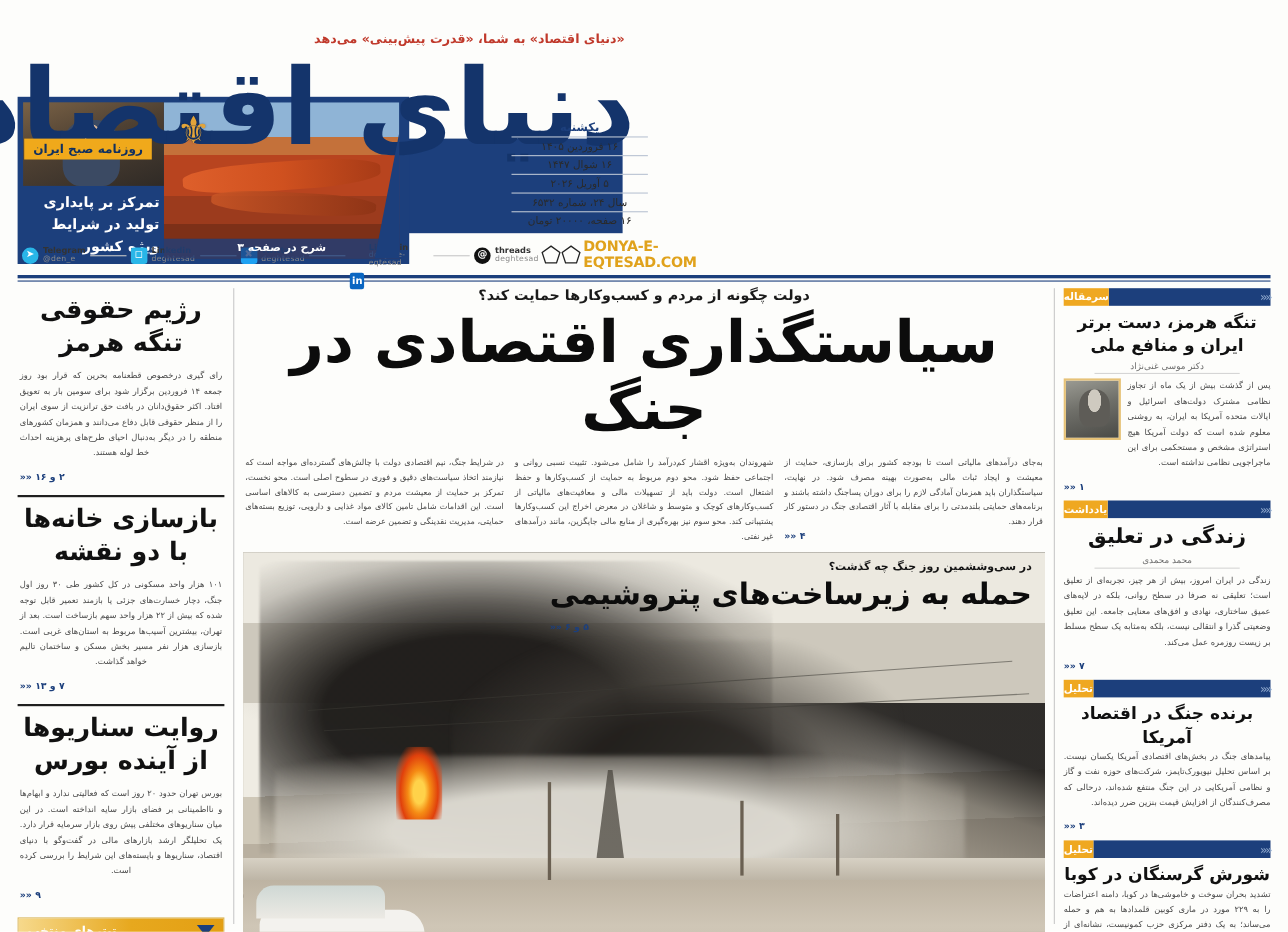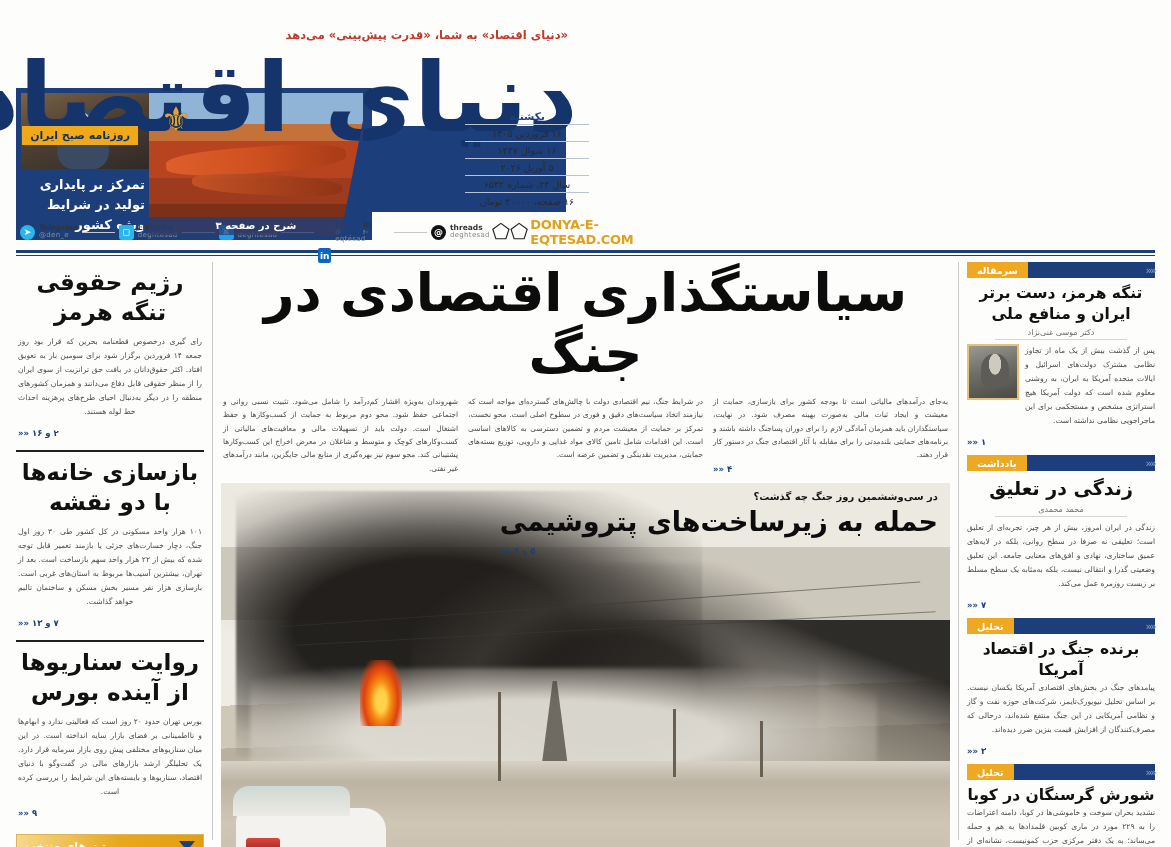--- a/index.html
+++ b/index.html
@@ -252,21 +252,21 @@
   .photo-caption { position: absolute; right: 12px; top: 8px; text-align: right; z-index: 5; }
   .photo-caption .k { font-size: 10px; font-weight: bold; color: #141414; padding-bottom: 4px; }
   .photo-caption .h { font-size: 27px; font-weight: bold; color: #0c0c0c; letter-spacing: -.6px; }
   .photo-caption .pgline { text-align: left; padding-top: 2px; }
 
   
   .ritem { padding-bottom: 6px; }
   .rbar { display: flex; flex-direction: row-reverse; align-items: stretch; height: 16px; margin-bottom: 5px; }
   .rbar .tag {
     background: #efa821; color: #fff; font-size: 9.5px; font-weight: bold;
-    padding: 0 10px; display: flex; align-items: center;
+    padding: 0 0; display: flex; align-items: center;
   }
   .rbar .fill { flex: 1; background: #1c3f7c; display: flex; align-items: center; justify-content: flex-start; }
   .rbar .arrows { color: #8fa8cc; font-size: 11px; padding-left: 5px; letter-spacing: -2px; }
   .ritem h3 { font-size: 15.5px; font-weight: bold; color: #111; text-align: center; line-height: 1.35; }
   .ritem h3.big { font-size: 19px; }
   .author {
     font-size: 8px; color: #6b6b6b; text-align: center; padding: 3px 0 2px 0;
     border-bottom: 1px solid #d5d5d5; margin: 0 28px 4px 28px;
   }
   .ritem .body { font-size: 7.6px; line-height: 1.85; color: #4a4a4a; text-align: justify; }
@@ -421,25 +421,26 @@
         <h3>شورش گرسنگان در کوبا</h3>
         <div class="body">تشدید بحران سوخت و خاموشی‌ها در کوبا، دامنه اعتراضات را به ۲۲۹ مورد در ماری کوبین قلمداد‌ها به هم و حمله می‌ساند؛ به یک دفتر مرکزی حزب کمونیست، نشانه‌ای از فروپاشی دیوار ترس است. این اولین بار در تقریبا ۷۰ سال گذشته است که به یک دفتر دولتی حمله شده است.</div>
 
       </div>
 
     </div>
 
     <div class="vrule"></div>
 
     <div class="col-mid">
+      <div class="kicker">دولت چگونه از مردم و کسب‌وکارها حمایت کند؟</div>
       <div class="headline">سیاستگذاری اقتصادی در جنگ</div>
 
       <div class="lead">
+        <div class="c">در شرایط جنگ، نیم اقتصادی دولت با چالش‌های گسترده‌ای مواجه است که نیازمند اتخاذ سیاست‌های دقیق و فوری در سطوح اصلی است. محو نخست، تمرکز بر حمایت از معیشت مردم و تضمین دسترسی به کالاهای اساسی است. این اقدامات شامل تامین کالای مواد غذایی و دارویی، توزیع بسته‌های حمایتی، مدیریت نقدینگی و تضمین عرضه است.</div>
         <div class="c">شهروندان به‌ویژه اقشار کم‌درآمد را شامل می‌شود. تثبیت نسبی روانی و اجتماعی حفظ شود. محو دوم مربوط به حمایت از کسب‌وکارها و حفظ اشتغال است. دولت باید از تسهیلات مالی و معافیت‌های مالیاتی از کسب‌وکارهای کوچک و متوسط و شاغلان در معرض اخراج این کسب‌وکارها پشتیبانی کند. محو سوم نیز بهره‌گیری از منابع مالی جایگزین، مانند درآمدهای غیر نفتی.</div>
-        <div class="c">در شرایط جنگ، نیم اقتصادی دولت با چالش‌های گسترده‌ای مواجه است که نیازمند اتخاذ سیاست‌های دقیق و فوری در سطوح اصلی است. محو نخست، تمرکز بر حمایت از معیشت مردم و تضمین دسترسی به کالاهای اساسی است. این اقدامات شامل تامین کالای مواد غذایی و دارویی، توزیع بسته‌های حمایتی، مدیریت نقدینگی و تضمین عرضه است.</div>
         <div class="c">
           <span>به‌جای درآمدهای مالیاتی است تا بودجه کشور برای بازسازی، حمایت از معیشت و ایجاد ثبات مالی به‌صورت بهینه مصرف شود. در نهایت، سیاستگذاران باید همزمان آمادگی لازم را برای دوران پساجنگ داشته باشند و برنامه‌های حمایتی بلندمدتی را برای مقابله با آثار اقتصادی جنگ در دستور کار قرار دهند.</span>
           <div class="pgline"><span class="pg">۴</span></div>
         </div>
       </div>
 
       <div class="photo-wrap">
         <div class="photo"></div>
         <div class="smoke1"></div>
         <div class="smoke2"></div>

